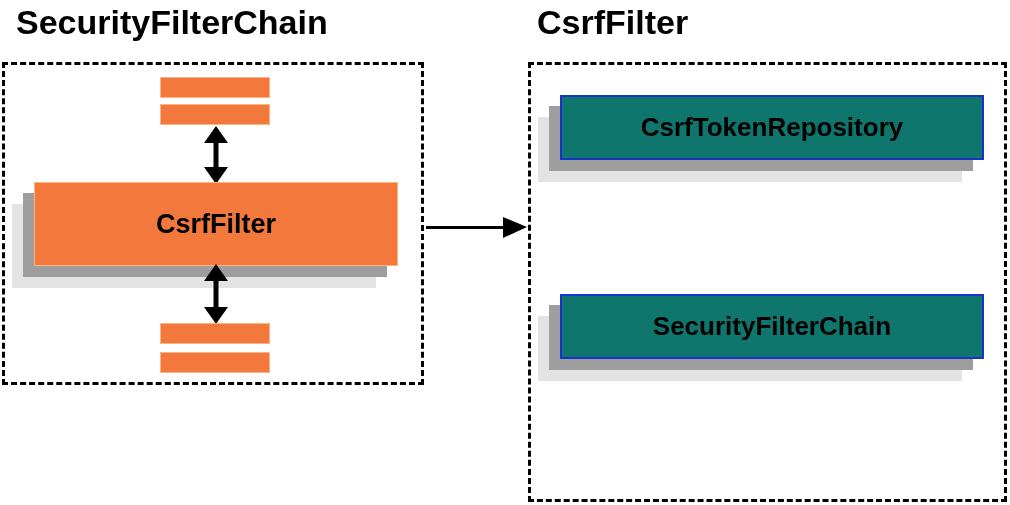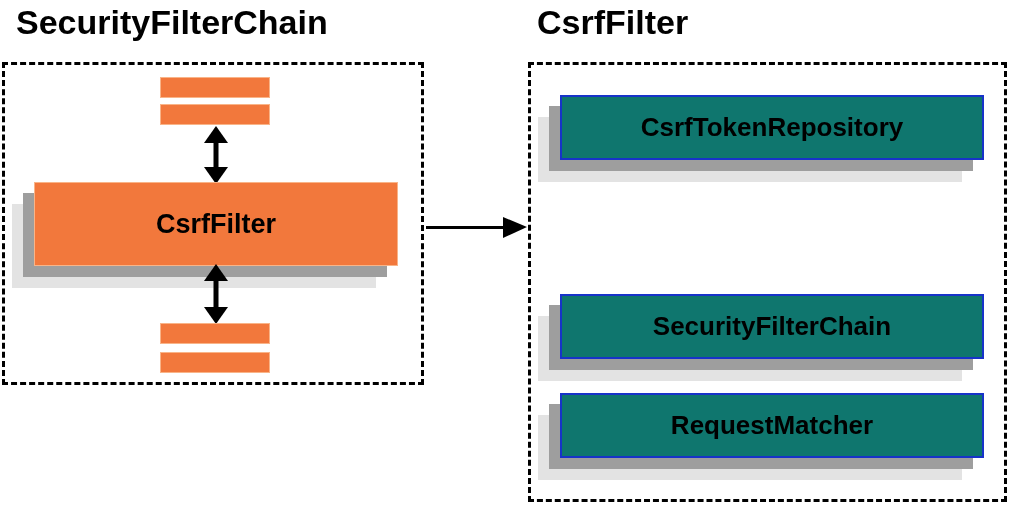--- a/index.html
+++ b/index.html
@@ -157,15 +157,14 @@
     <div class="head-right"></div>
   </div>
 
   <div class="dashed-box csrf-box"></div>
 
   <div class="blue-box bb1">CsrfTokenRepository</div>
 
 
   <div class="blue-box bb3">SecurityFilterChain</div>
 
-  <div class="blue-box bb4">RequestMatcher</div>
 
 </div>
 
 </body></html>

